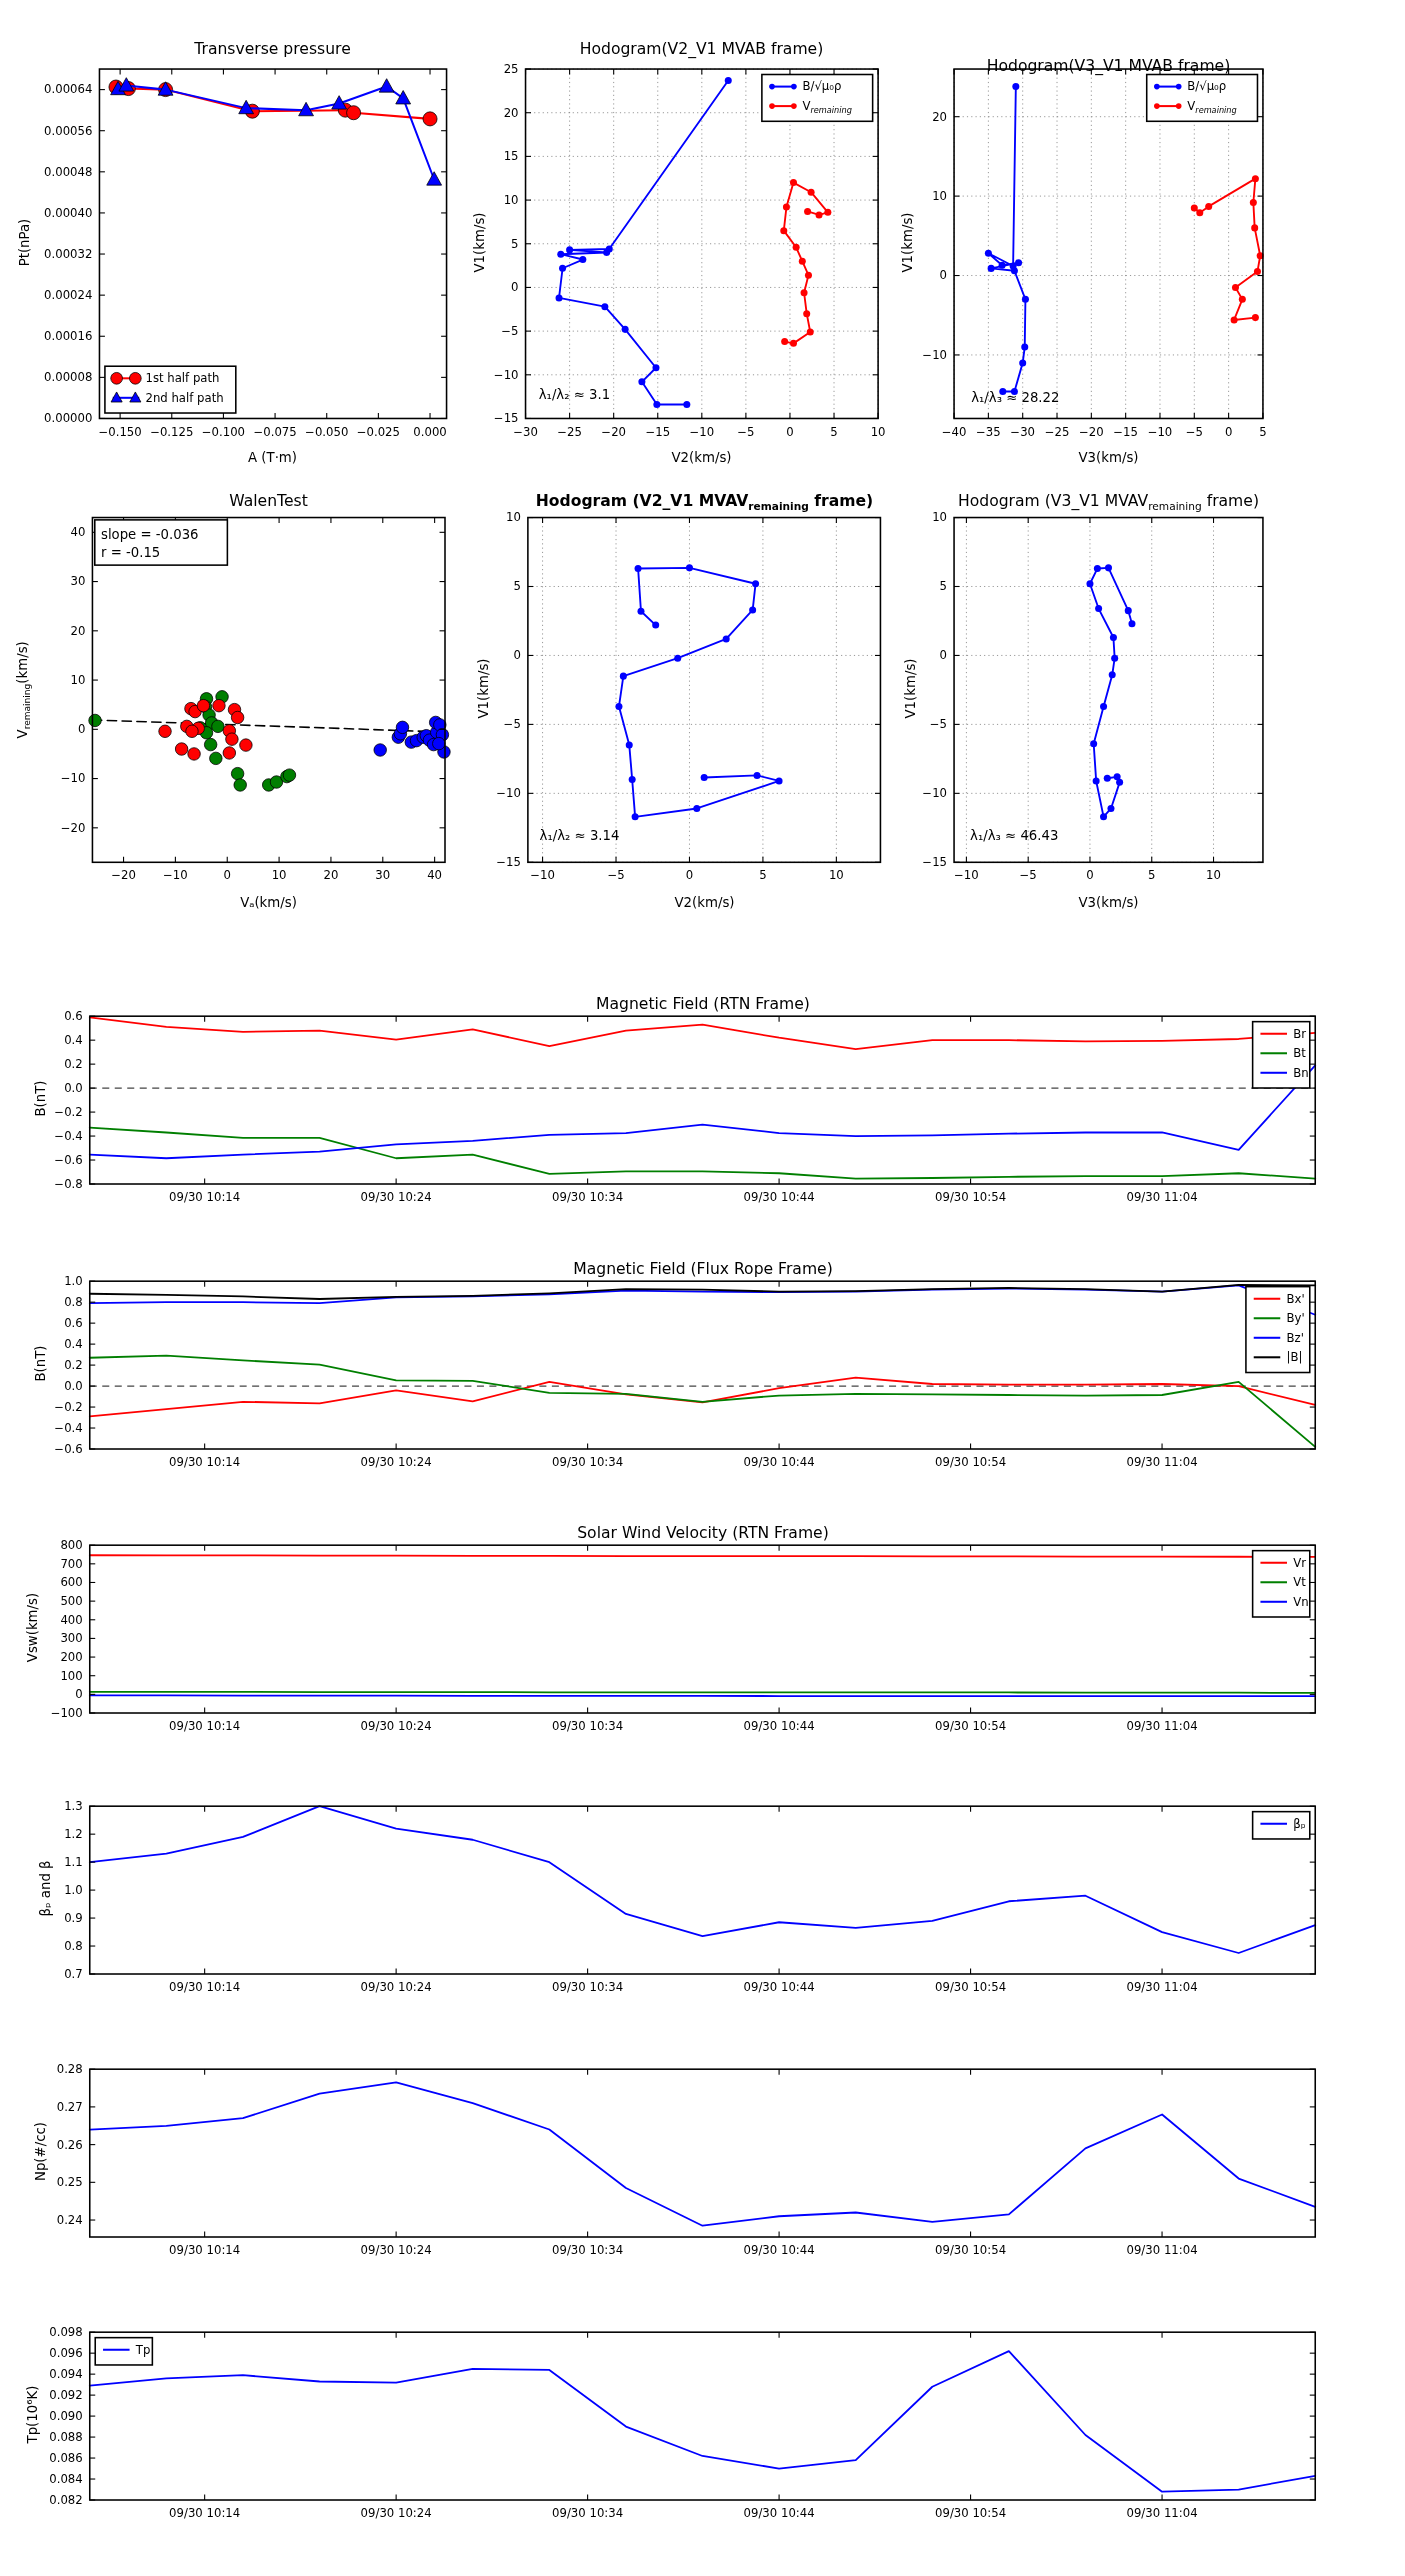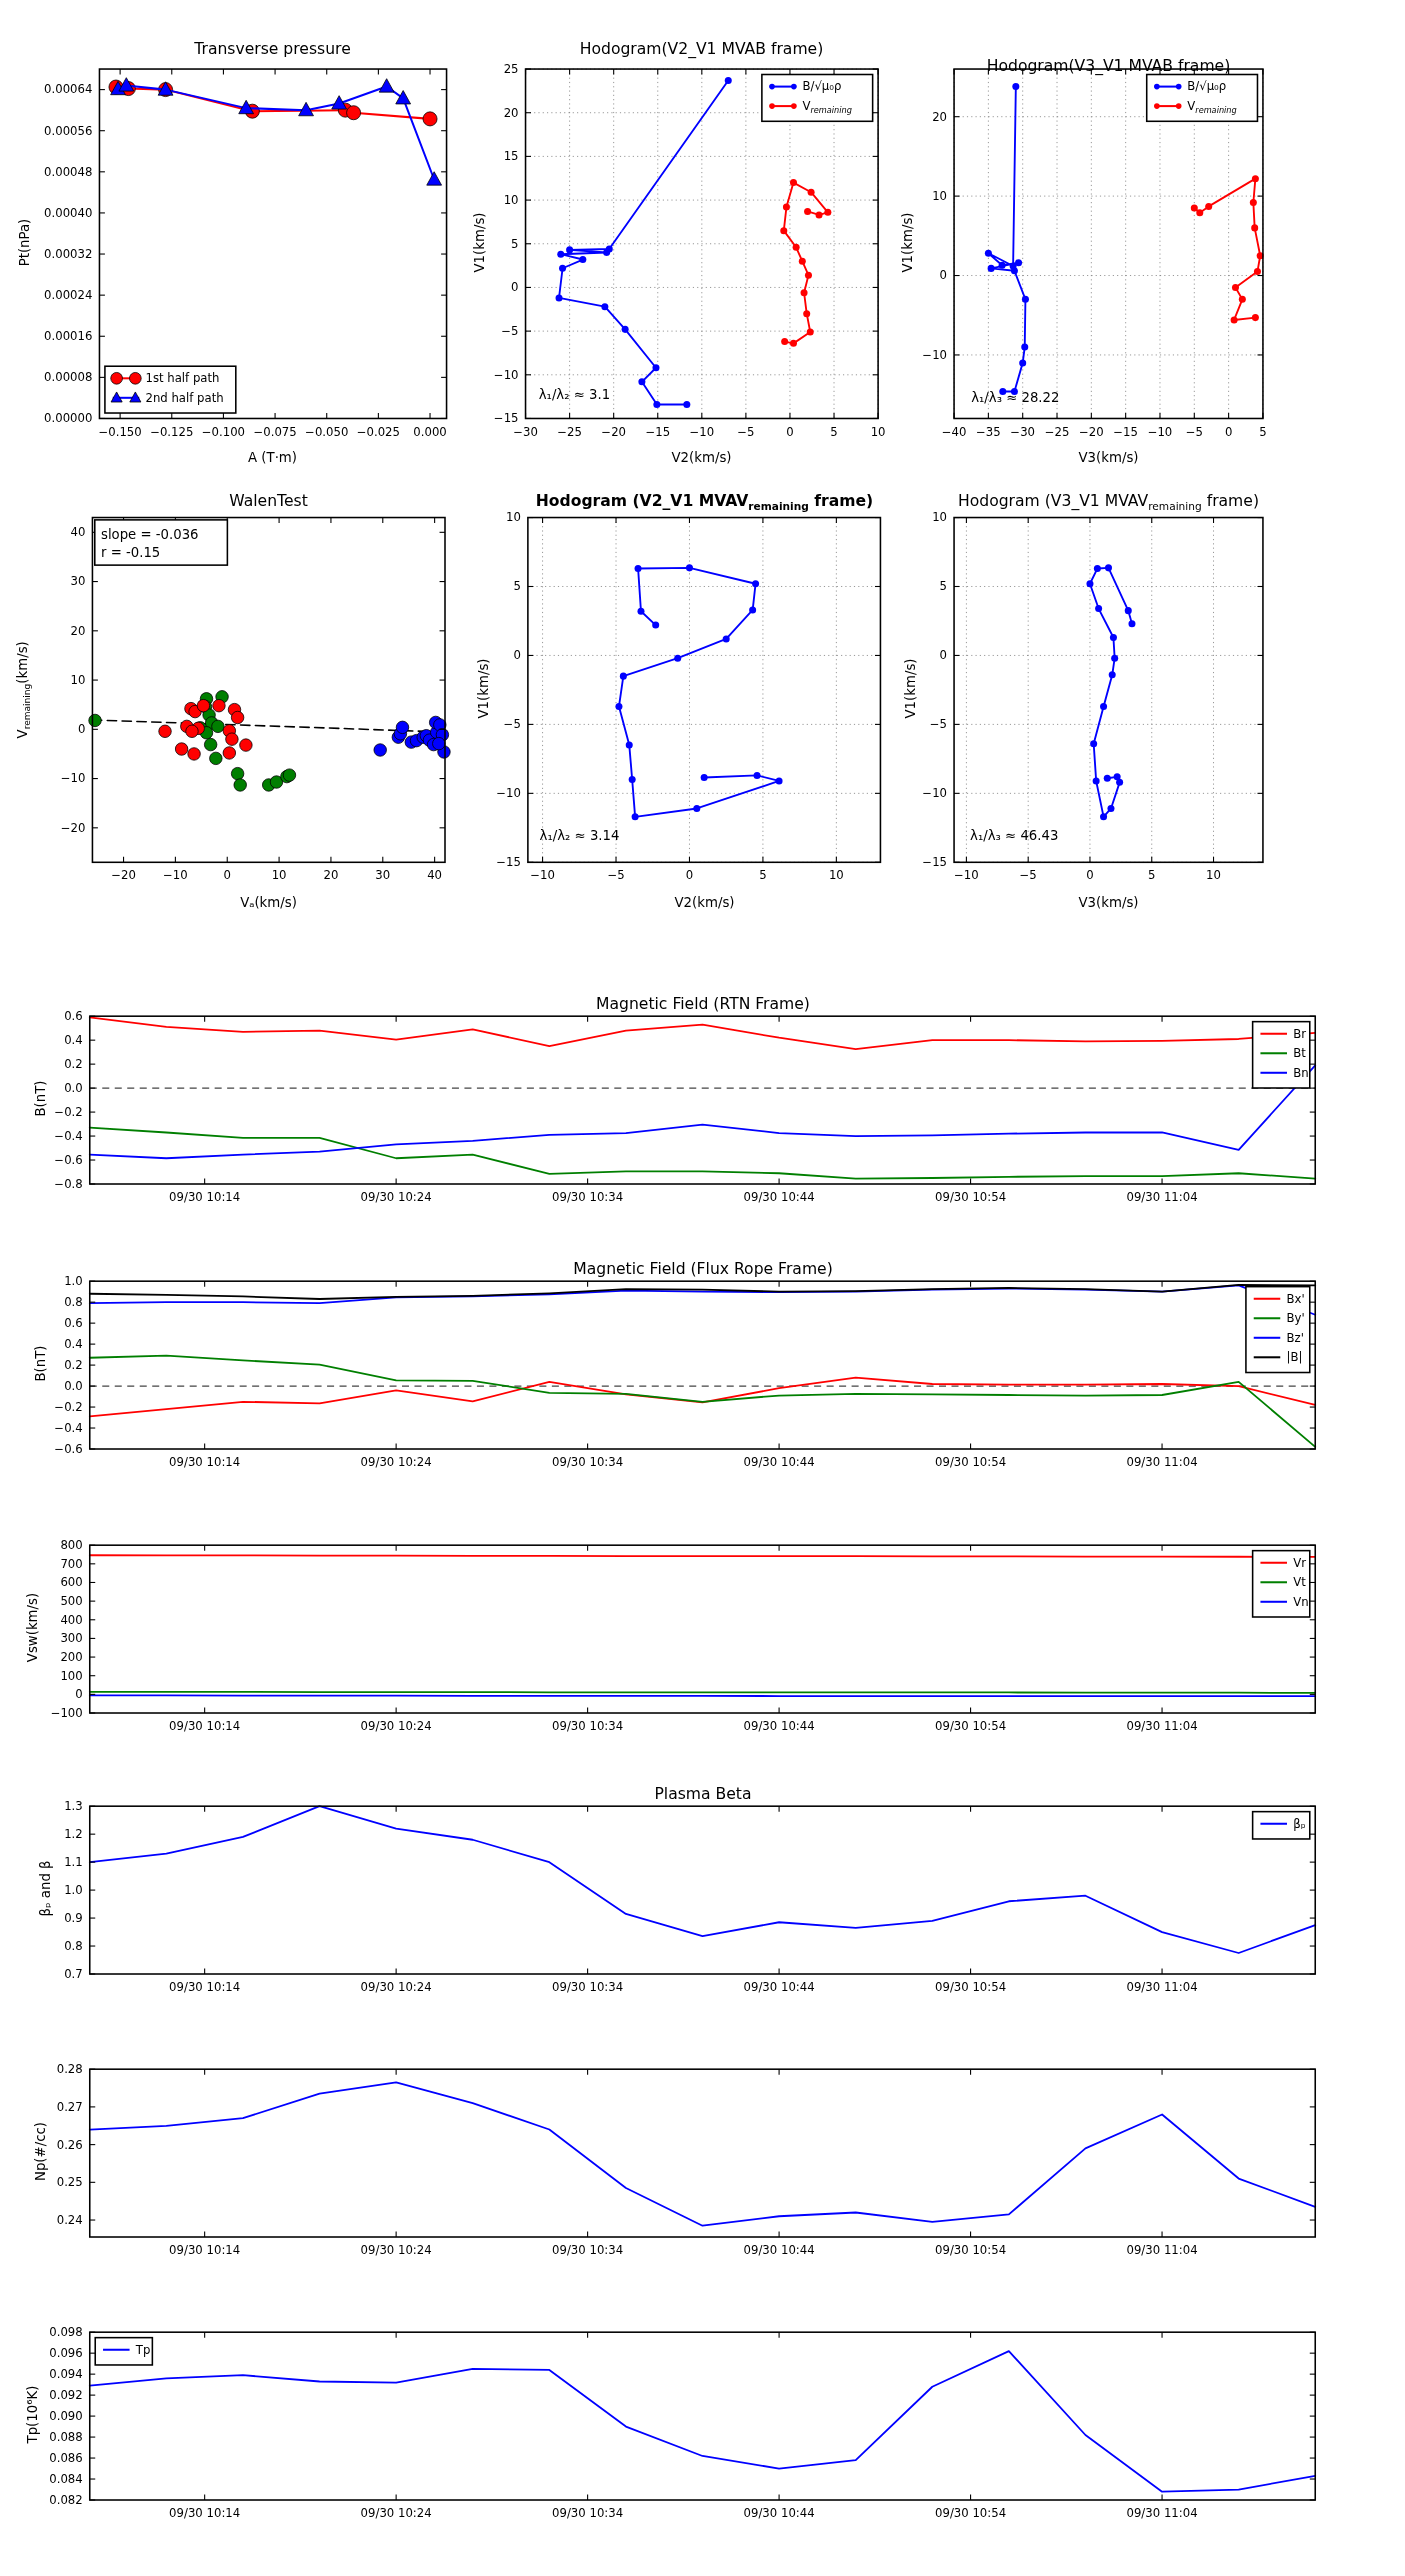--- a/index.html
+++ b/index.html
@@ -758,20 +758,21 @@
         <line x1="1606.2" y1="79.5" x2="1640.2" y2="79.5" stroke="#007f00" stroke-width="2.6"></line>
         <text x="1648.2" y="84.5" font-size="15" fill="#000" text-anchor="start"><tspan>By'</tspan></text>
         <line x1="1606.2" y1="104.5" x2="1640.2" y2="104.5" stroke="#0000ff" stroke-width="2.6"></line>
         <text x="1648.2" y="109.5" font-size="15" fill="#000" text-anchor="start"><tspan>Bz'</tspan></text>
         <line x1="1606.2" y1="129.5" x2="1640.2" y2="129.5" stroke="#000000" stroke-width="2.6"></line>
         <text x="1648.2" y="134.5" font-size="15" fill="#000" text-anchor="start"><tspan>|B|</tspan></text>
       </g>
     </svg>
 </div>
 <div class="panel" id="p8" style="left: 0px; top: 1520px; width: 1405px; height: 258px;">
+  <div class="ptitle rich" style="left: 90px; width: 1226px; top: 4.7px;">Solar Wind Velocity (RTN Frame)</div>
   <div class="pxlabel rich" style="left: 90px; width: 1226px; top: 224px;"></div>
   <div class="pylabel rich" style="width: 168px; left: -52px; top: 100px;">Vsw(km/s)</div>
   <svg width="1405" height="258" viewBox="0 0 1800 330">
       <g>
         <path d="M115.0 44.9 L213.1 45.1 L311.3 45.1 L409.4 45.4 L507.5 45.4 L605.6 45.6 L703.8 45.6 L801.9 45.9 L900.0 45.9 L998.1 46.1 L1096.3 46.1 L1194.4 46.3 L1292.5 46.3 L1390.6 46.6 L1488.8 46.6 L1586.9 46.8 L1685.0 47.0" fill="none" stroke="#ff0000" stroke-width="2.3" stroke-linejoin="round" stroke-linecap="round"></path>
       </g>
       <g>
         <path d="M115.0 219.8 L213.1 220.0 L311.3 220.0 L409.4 220.2 L507.5 220.2 L605.6 220.2 L703.8 220.5 L801.9 220.5 L900.0 220.5 L998.1 220.7 L1096.3 220.7 L1194.4 220.7 L1292.5 220.7 L1390.6 221.0 L1488.8 221.0 L1586.9 221.0 L1685.0 221.2" fill="none" stroke="#007f00" stroke-width="2.3" stroke-linejoin="round" stroke-linecap="round"></path>
       </g>
       <g>
@@ -833,21 +834,20 @@
         <line x1="1614.8" y1="54.5" x2="1648.8" y2="54.5" stroke="#ff0000" stroke-width="2.6"></line>
         <text x="1656.8" y="59.5" font-size="15" fill="#000" text-anchor="start"><tspan>Vr</tspan></text>
         <line x1="1614.8" y1="79.5" x2="1648.8" y2="79.5" stroke="#007f00" stroke-width="2.6"></line>
         <text x="1656.8" y="84.5" font-size="15" fill="#000" text-anchor="start"><tspan>Vt</tspan></text>
         <line x1="1614.8" y1="104.5" x2="1648.8" y2="104.5" stroke="#0000ff" stroke-width="2.6"></line>
         <text x="1656.8" y="109.5" font-size="15" fill="#000" text-anchor="start"><tspan>Vn</tspan></text>
       </g>
     </svg>
 </div>
 <div class="panel" id="p9" style="left: 0px; top: 1781px; width: 1405px; height: 258px;">
-  <div class="ptitle rich" style="left: 90px; width: 1226px; top: 4.7px;">Plasma Beta</div>
   <div class="pxlabel rich" style="left: 90px; width: 1226px; top: 224px;"></div>
   <div class="pylabel rich" style="width: 168px; left: -39px; top: 100px;">βₚ and β</div>
   <svg width="1405" height="258" viewBox="0 0 1800 330">
       <g>
         <path d="M115.0 103.7 L213.1 92.9 L311.3 71.4 L409.4 32.0 L507.5 60.7 L605.6 75.0 L703.8 103.7 L801.9 170.0 L900.0 198.6 L998.1 180.7 L1096.3 187.9 L1194.4 178.9 L1292.5 153.8 L1390.6 146.7 L1488.8 193.3 L1586.9 220.1 L1685.0 184.3" fill="none" stroke="#0000ff" stroke-width="2.3" stroke-linejoin="round" stroke-linecap="round"></path>
       </g>
       <rect x="115" y="32" width="1570" height="215" fill="none" stroke="#000" stroke-width="2"></rect>
       <g stroke="#000" stroke-width="1.4">
         <line x1="262.1875" y1="247" x2="262.1875" y2="240"></line>
         <line x1="262.1875" y1="32" x2="262.1875" y2="39"></line>

